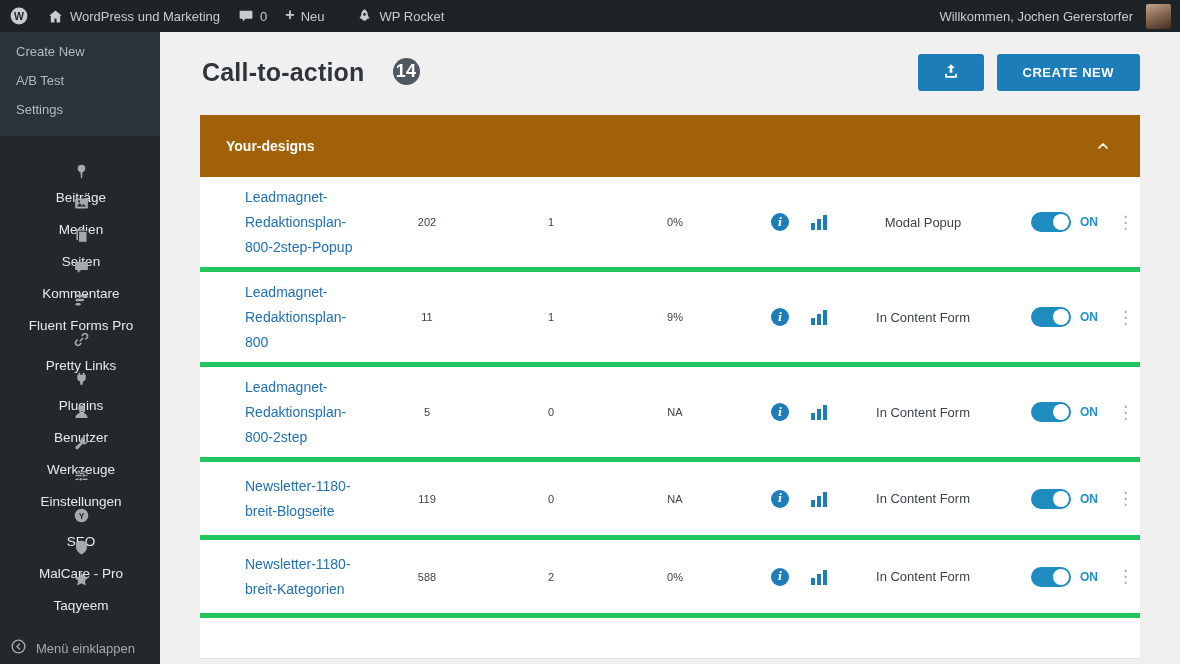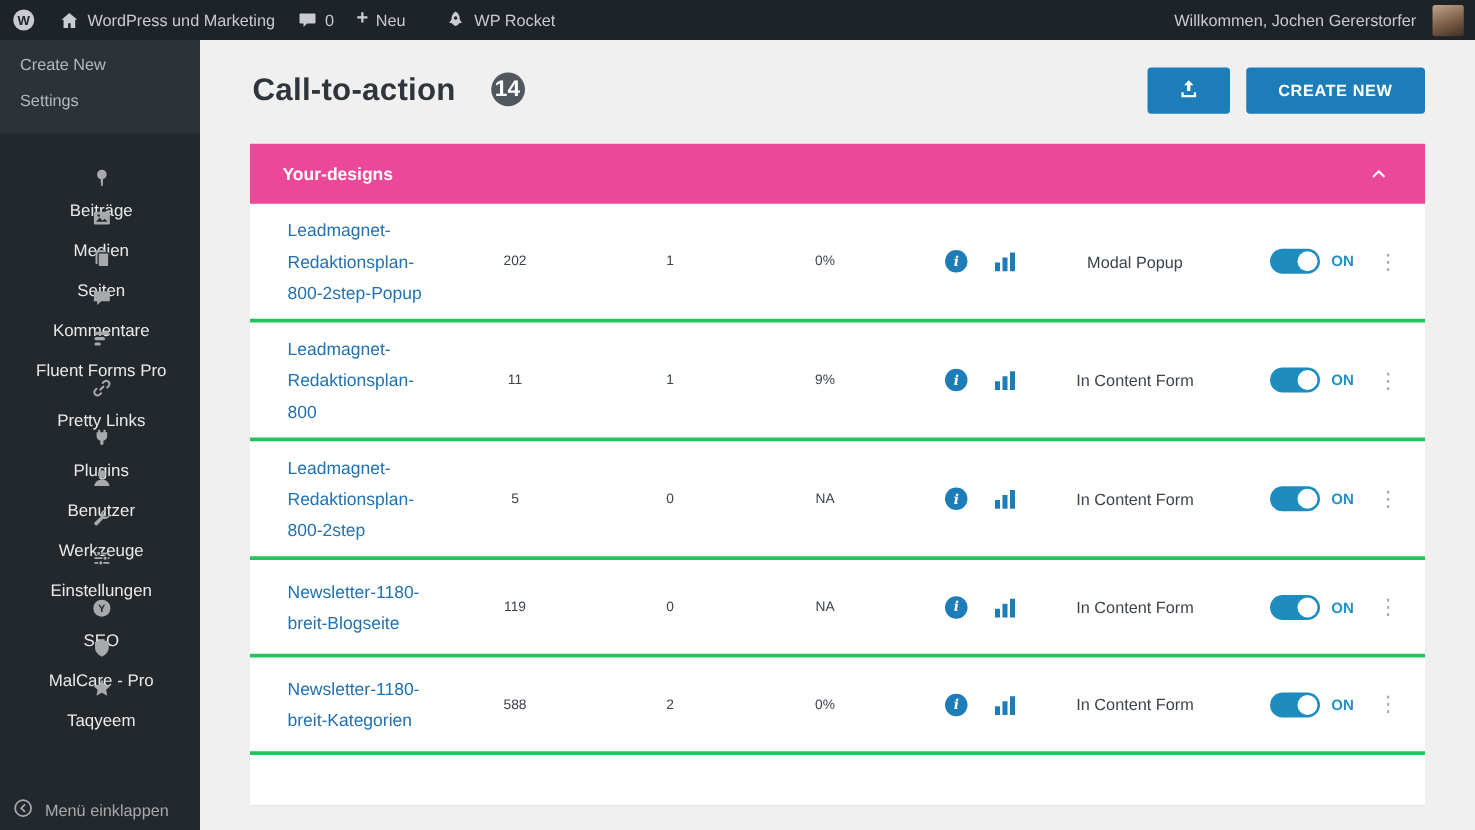--- a/index.html
+++ b/index.html
@@ -58,36 +58,36 @@
     font-size:18px; font-weight:700; display:flex; align-items:center; justify-content:center;
   }
   .actions { margin-left:auto; display:flex; gap:13px; }
   .btn { background:#1d7db9; color:#fff; border:none; border-radius:3px; height:37px; cursor:pointer; }
   .btn-upload { width:66px; display:flex; align-items:center; justify-content:center; }
   .btn-create { padding:0 26px; font-size:13px; font-weight:700; letter-spacing:.5px; font-family:inherit; }
 
   
   .panel { margin:24px 40px 0; background:#fff; box-shadow:0 1px 1px rgba(0,0,0,.06); }
   .panel-head {
-    height:48px; background:#ec4899; display:flex; align-items:center;
+    height:62px; background:#a16207; display:flex; align-items:center;
     justify-content:space-between; padding:0 26px;
   }
   .panel-title { color:#fff; font-size:14px; font-weight:700; }
   .chev { width:22px; height:22px; display:flex; align-items:center; justify-content:center; cursor:pointer; }
 
   .thead, .trow {
     display:grid;
     grid-template-columns:150px 124px 124px 124px 124px 124px 120px 50px;
     align-items:center;
   }
   .thead { height:54px; border-bottom:1px solid #e1e3e5; }
   .th { font-size:13px; font-weight:700; color:#32373c; text-align:center; }
   .th-name { text-align:left; padding-left:30px; }
 
-  .trow { border-bottom:3px solid #22c55e; }
+  .trow { border-bottom:5px solid #22c55e;padding-left:15px; }
   .trow.tall { height:95px; }
   .trow.short { height:78px; }
   .trow-partial { height:40px; background:#fff; }
 
   .cell-name { padding-left:30px; padding-right:6px; }
   .design-link { color:#2271b1; font-size:14px; line-height:25px; text-decoration:none; cursor:pointer; display:inline-block; }
   .cell-num { text-align:center; font-size:11px; color:#3c434a; }
   .cell-insight { display:flex; justify-content:center; align-items:center; gap:22px; }
   .info-badge {
     width:18px; height:18px; border-radius:50%; background:#1d7db9; color:#fff;
@@ -151,20 +151,21 @@
     <span class="ab-item">
       <span>Willkommen, Jochen Gererstorfer</span>
       <span class="avatar"></span>
     </span>
   </span>
 </div>
 
 <div id="sidebar">
   <div class="submenu">
     <div class="submenu-item"><span>Create New</span></div>
+    <div class="submenu-item"><span>A/B Test</span></div>
     <div class="submenu-item"><span>Settings</span></div>
   </div>
 
   <div class="menu">
     <div class="menu-item">
       <span class="mi-icon">
           <svg width="17" height="17" viewBox="0 0 20 20" fill="#a7aaad">
             <path d="M10 2a4.5 4.5 0 0 1 4.5 4.5c0 2.3-1.6 3.8-3.3 4.4l-.5 6.6h-1.4l-.5-6.6C7.1 10.9 5.5 8.8 5.5 6.5A4.5 4.5 0 0 1 10 2z"></path>
           </svg>
         </span>

